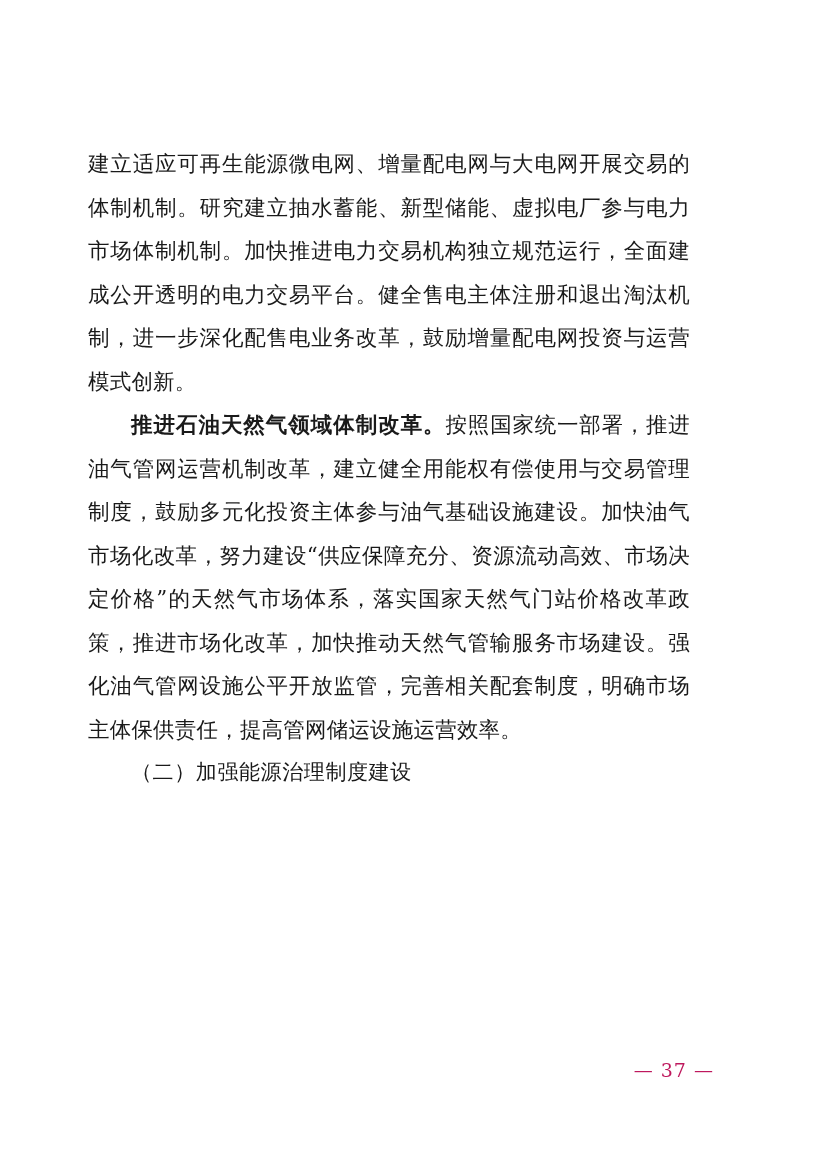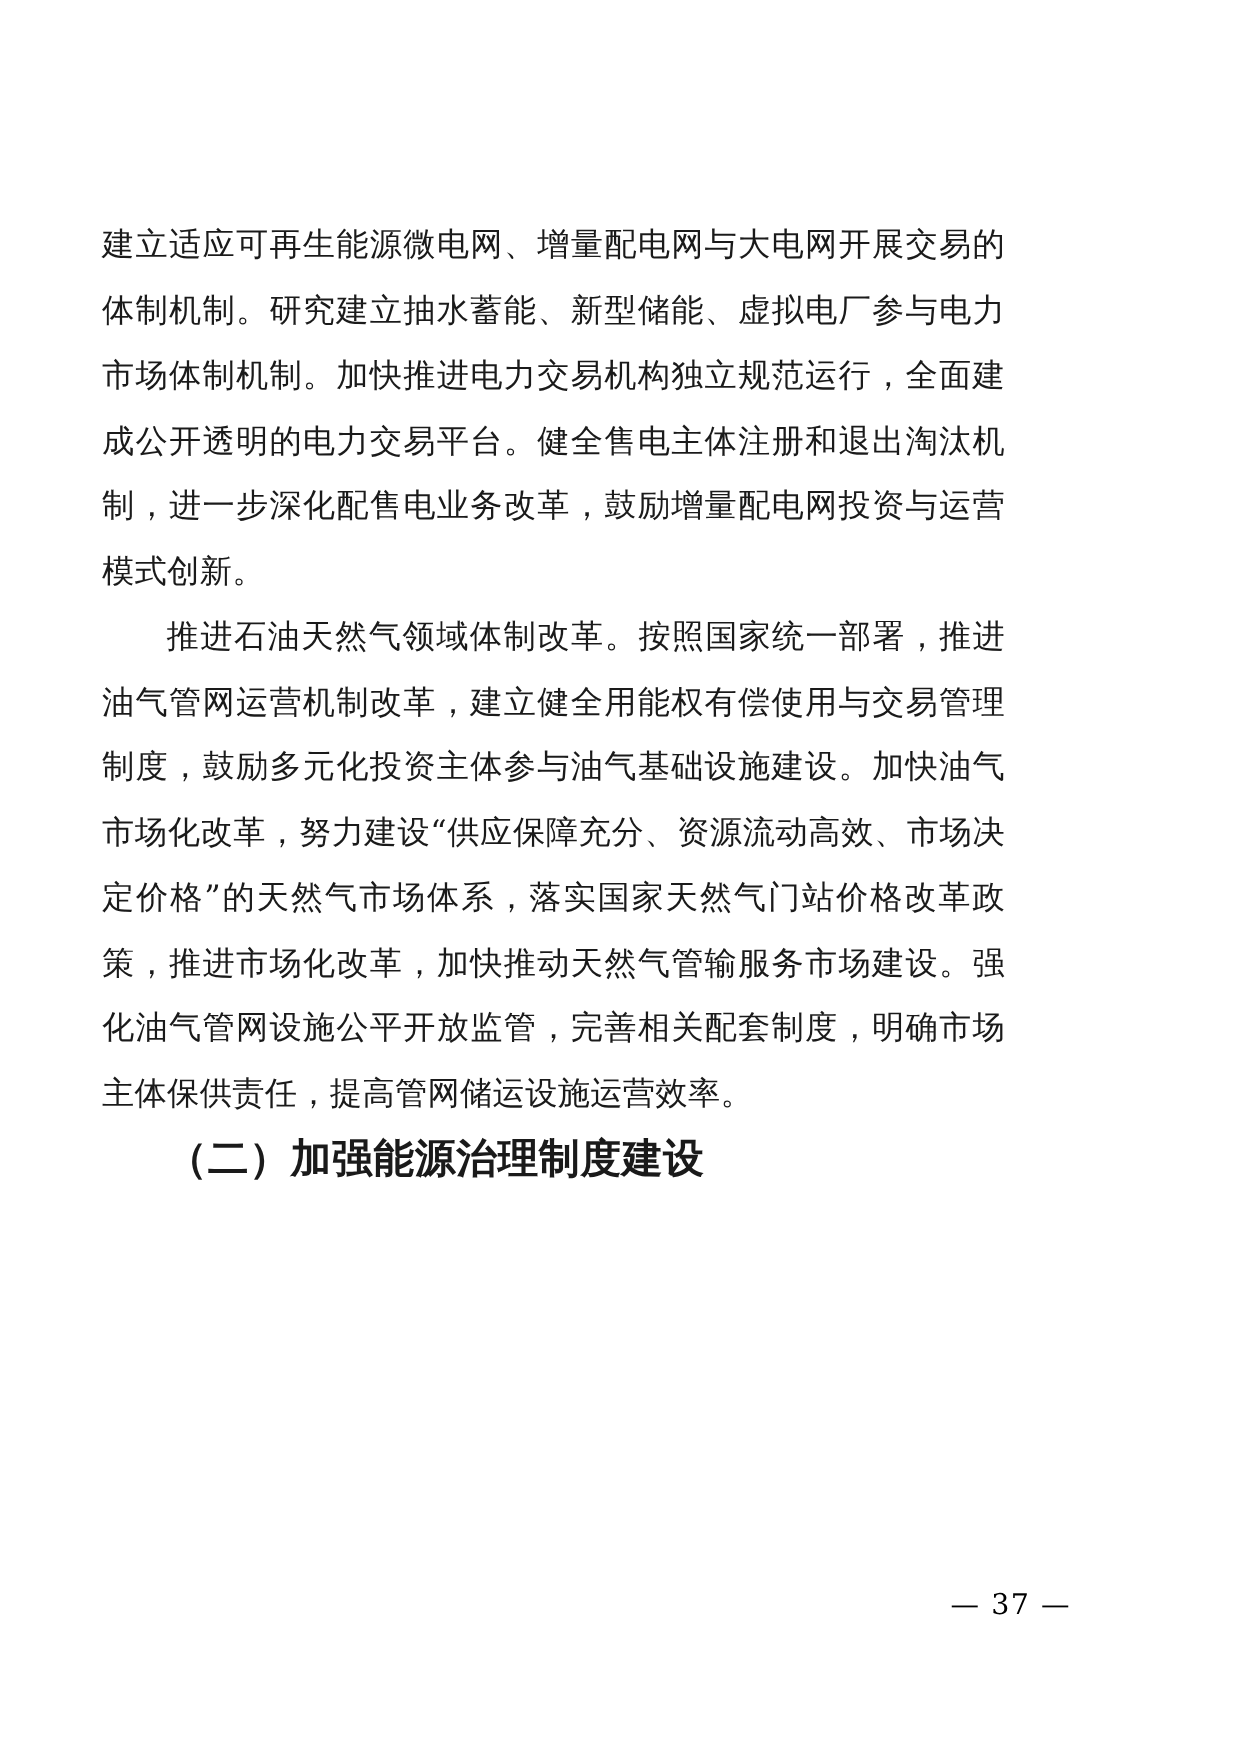--- a/index.html
+++ b/index.html
@@ -15,58 +15,58 @@
     position: relative;
     overflow: hidden;
   }
   .page {
     position: absolute;
     left: 0;
     top: 0;
     width: 826px;
     height: 1169px;
     box-sizing: border-box;
-    padding: 142px 112px 0 68px;
+    padding: 142px 112px 0 88px;
   }
   .doc-body {
     width: 602px;
   }
   p {
     margin: 0;
     font-size: 21.5px;
     line-height: 43.5px;
     text-align: justify;
     text-justify: inter-ideograph;
     letter-spacing: 0.2px;
   }
   p.indent {
     text-indent: 43px;
   }
   .lead {
-    font-weight: normal;
+    font-weight: bold;
     font-family: "DejaVu Sans", sans-serif;
     letter-spacing: 0.4px;
   }
   .heading {
-    font-weight: bold;
+    font-weight: normal;
     font-family: "DejaVu Sans", sans-serif;
     text-indent: 43px;
-    font-size: 27px;
+    font-size: 21px;
     line-height: 43.5px;
     letter-spacing: 0.6px;
     margin: 0;
   }
   .page-number {
     position: absolute;
     bottom: 88px;
     right: 112px;
     font-size: 19px;
     font-family: "DejaVu Serif", serif;
     letter-spacing: 1px;
-    color: #000000;
+    color: #be185d;
     margin-top: 44px;
   }
 </style>
 </head>
 <body>
 
 <div class="page">
   <div class="doc-body">
 
     <p class="body">

